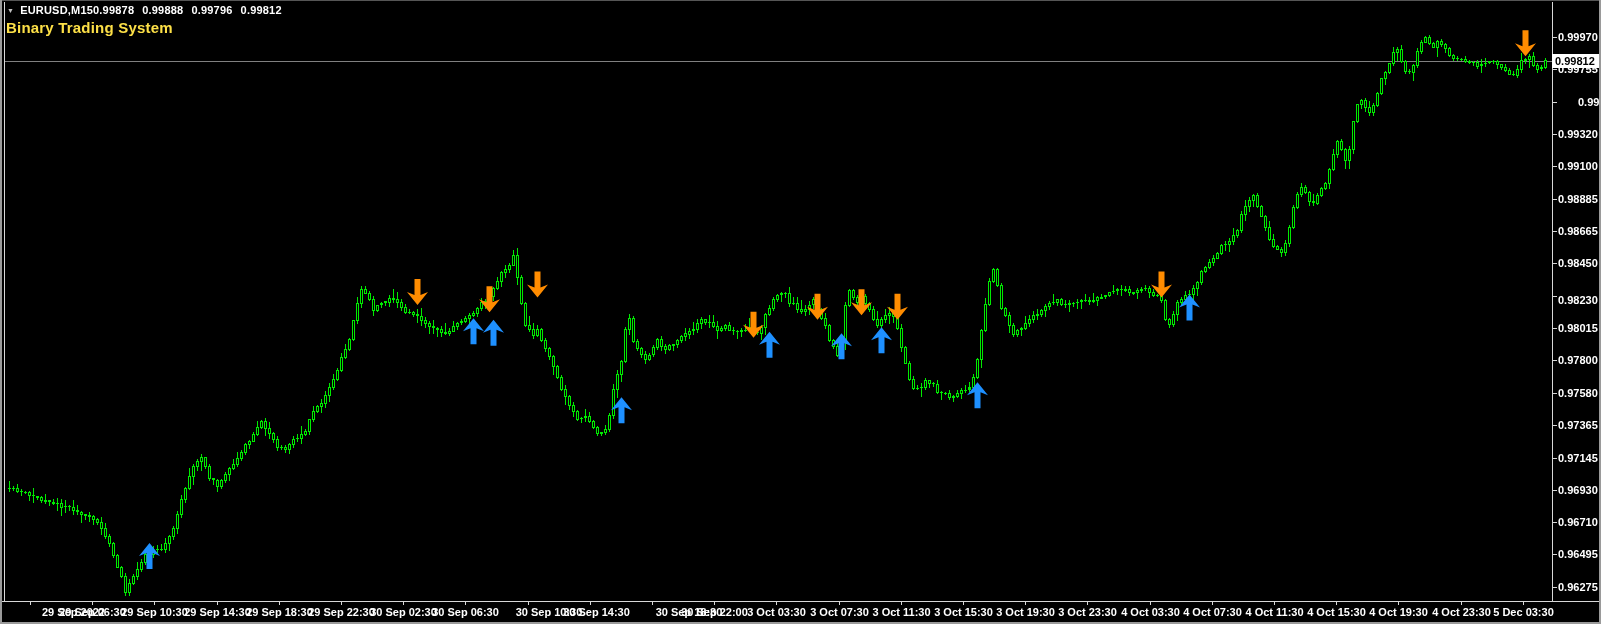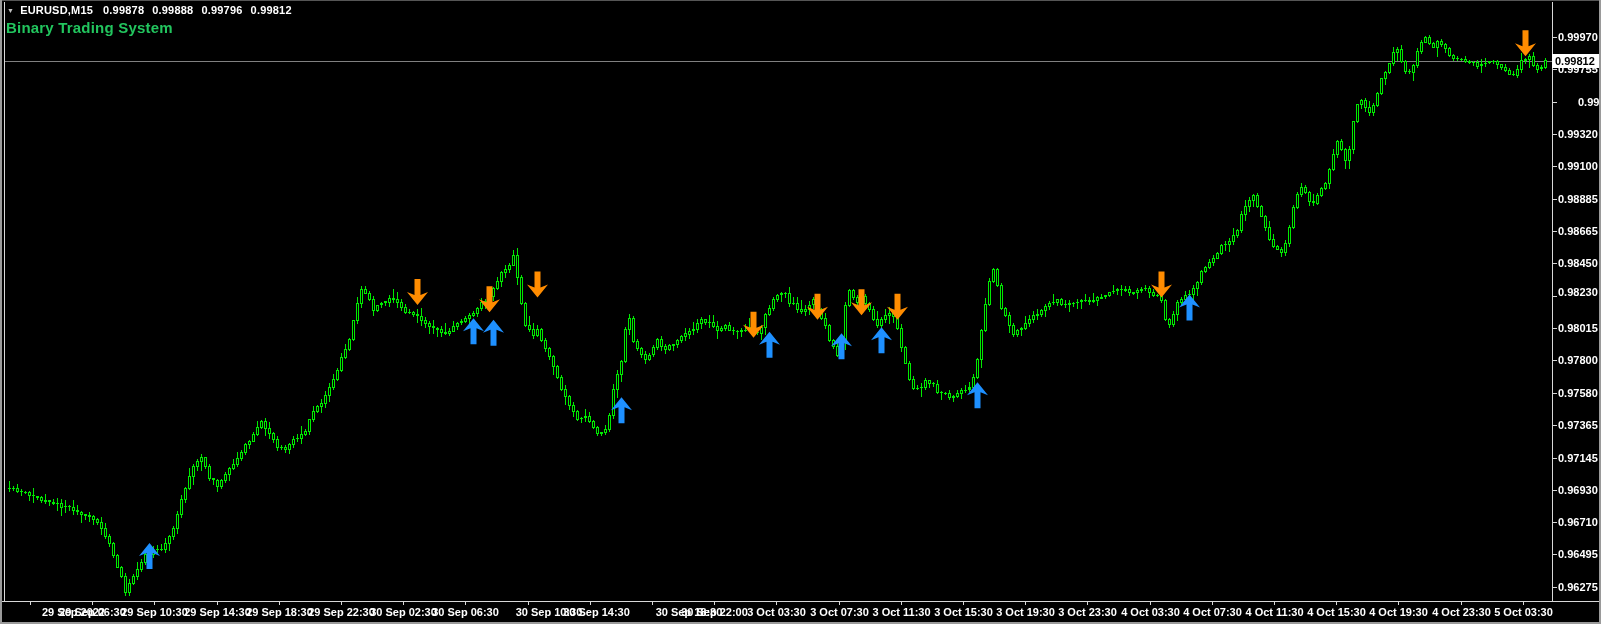--- a/index.html
+++ b/index.html
@@ -11,21 +11,21 @@
   .edge.top{left:0;top:0;width:1601px;height:1px;background:#555;}
   .edge.bottom{left:0;top:622px;width:1601px;height:2px;}
   .edge.left{left:0;top:0;width:2px;height:624px;}
   .edge.right{left:1599px;top:0;width:2px;height:624px;}
   #plot{position:absolute;left:0;top:0;z-index:1;}
   .symbol-line{
     position:absolute;left:7px;top:4px;z-index:4;color:#fff;
     font-size:11px;font-weight:600;letter-spacing:.2px;white-space:nowrap;
   }
   .symbol-line .tri{font-size:7px;color:#c0c0c0;margin-right:6px;vertical-align:1px;}
-  .symbol-line .sym{margin-right:10px;}
+  .symbol-line .sym{}
   .symbol-line .q{margin-right:8px;}
   .ind-title{
     position:absolute;left:6px;top:19px;z-index:4;
     font-size:15px;font-weight:700;letter-spacing:.2px;
   }
   .ylab{
     position:absolute;left:1558px;color:#fff;z-index:3;
     font-size:11px;font-weight:700;white-space:nowrap;line-height:12px;
   }
   .xlab{
@@ -882,32 +882,32 @@
       <line x1="1336.5" y1="602" x2="1336.5" y2="605" stroke="#D8D8D8" shape-rendering="crispEdges"></line>
       <line x1="1398.5" y1="602" x2="1398.5" y2="605" stroke="#D8D8D8" shape-rendering="crispEdges"></line>
       <line x1="1461.5" y1="602" x2="1461.5" y2="605" stroke="#D8D8D8" shape-rendering="crispEdges"></line>
       <line x1="1523.5" y1="602" x2="1523.5" y2="605" stroke="#D8D8D8" shape-rendering="crispEdges"></line>
     </svg>
 
   <div class="symbol-line">
     <span class="tri">▼</span><span class="sym">EURUSD,M15</span><span class="q">0.99878</span><span class="q">0.99888</span><span class="q">0.99796</span><span class="q">0.99812</span>
   </div>
 
-  <div class="ind-title" style="color: #22c55e;">Binary Trading System</div>
+  <div class="ind-title" style="color: #fde047;">Binary Trading System</div>
 
   <div id="yaxis">
       <div class="ylab" style="top: 30.5px;">0.99970</div>
       <div class="ylab" style="top: 62.5px;">0.99755</div>
       <div class="ylab" style="top: 95.5px; padding-left: 20px;">0.99535</div>
       <div class="ylab" style="top: 127.5px;">0.99320</div>
       <div class="ylab" style="top: 159.5px;">0.99100</div>
       <div class="ylab" style="top: 192.5px;">0.98885</div>
       <div class="ylab" style="top: 224.5px;">0.98665</div>
       <div class="ylab" style="top: 256.5px;">0.98450</div>
-      <div class="ylab" style="top: 286px;">0.98230</div>
+      <div class="ylab" style="top: 294px;">0.98230</div>
       <div class="ylab" style="top: 321.5px;">0.98015</div>
       <div class="ylab" style="top: 353.5px;">0.97800</div>
       <div class="ylab" style="top: 386.5px;">0.97580</div>
       <div class="ylab" style="top: 418.5px;">0.97365</div>
       <div class="ylab" style="top: 451.5px;">0.97145</div>
       <div class="ylab" style="top: 483.5px;">0.96930</div>
       <div class="ylab" style="top: 515.5px;">0.96710</div>
       <div class="ylab" style="top: 547.5px;">0.96495</div>
       <div class="ylab" style="top: 580.5px;">0.96275</div>
     </div>
@@ -929,17 +929,17 @@
       <div class="xlab" style="left: 901.5px;">3 Oct 11:30</div>
       <div class="xlab" style="left: 963.5px; text-align: right;">3 Oct 15:30</div>
       <div class="xlab" style="left: 1025.5px;">3 Oct 19:30</div>
       <div class="xlab" style="left: 1087.5px;">3 Oct 23:30</div>
       <div class="xlab" style="left: 1150.5px;">4 Oct 03:30</div>
       <div class="xlab" style="left: 1212.5px;">4 Oct 07:30</div>
       <div class="xlab" style="left: 1274.5px;">4 Oct 11:30</div>
       <div class="xlab" style="left: 1336.5px;">4 Oct 15:30</div>
       <div class="xlab" style="left: 1398.5px;">4 Oct 19:30</div>
       <div class="xlab" style="left: 1461.5px;">4 Oct 23:30</div>
-      <div class="xlab" style="left: 1523.5px;">5 Oct 03:30</div>
+      <div class="xlab" style="left: 1523.5px;">5 Dec 03:30</div>
     </div>
 
   <div class="price-box" style="top: 54px;">0.99812</div>
 </div>
 
 </body></html>

